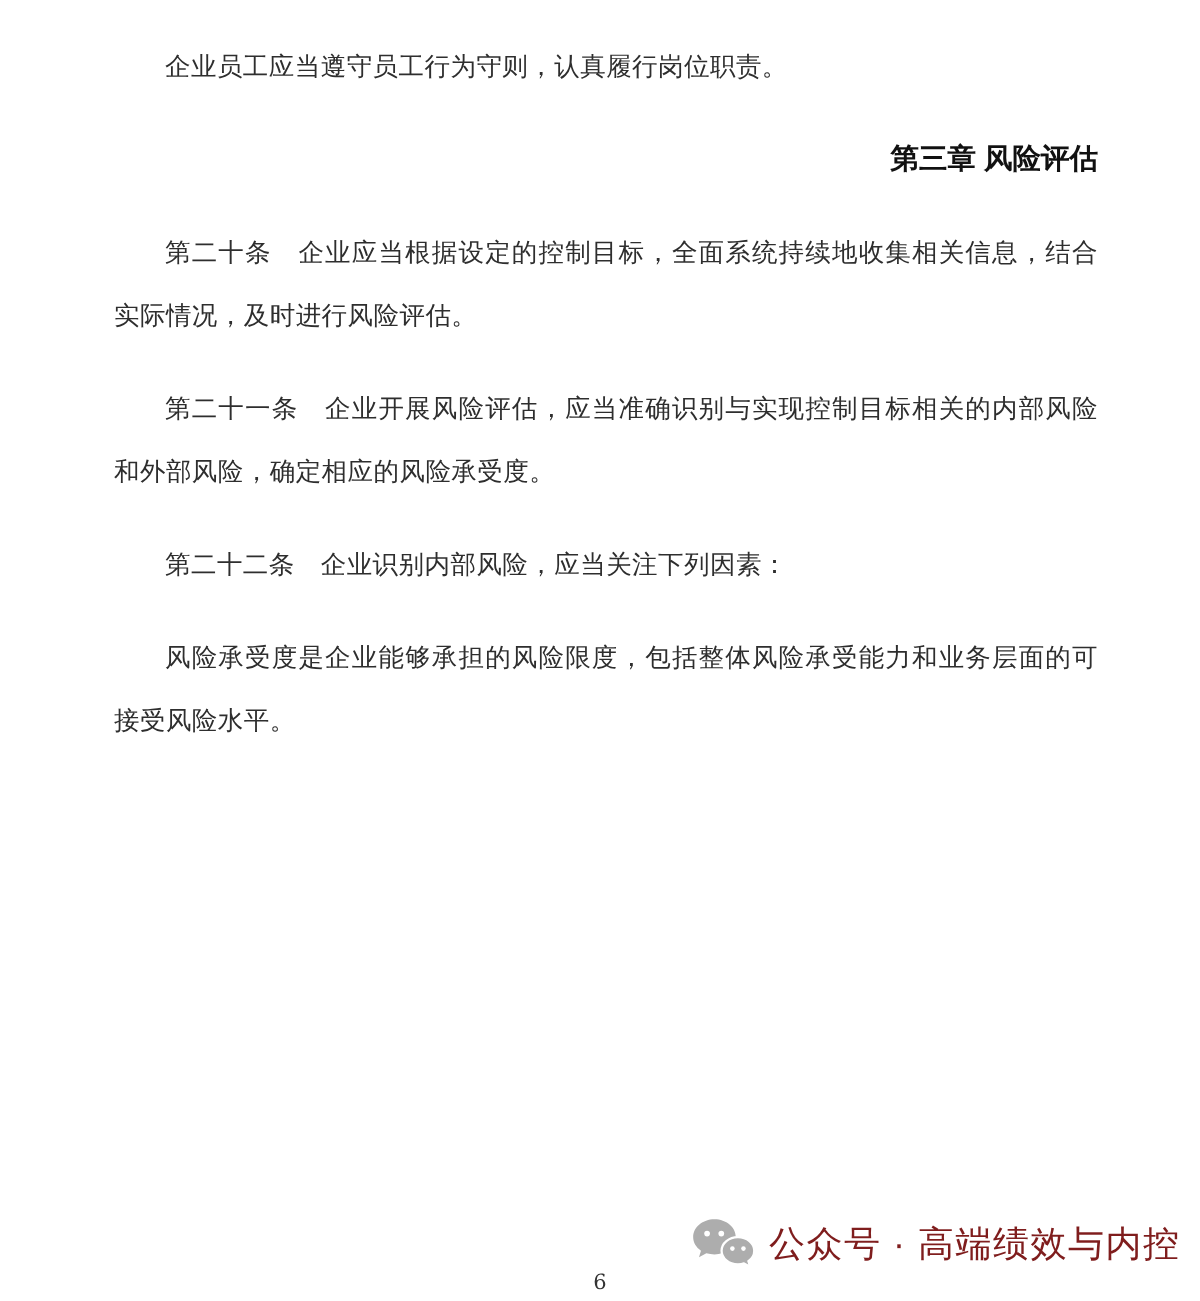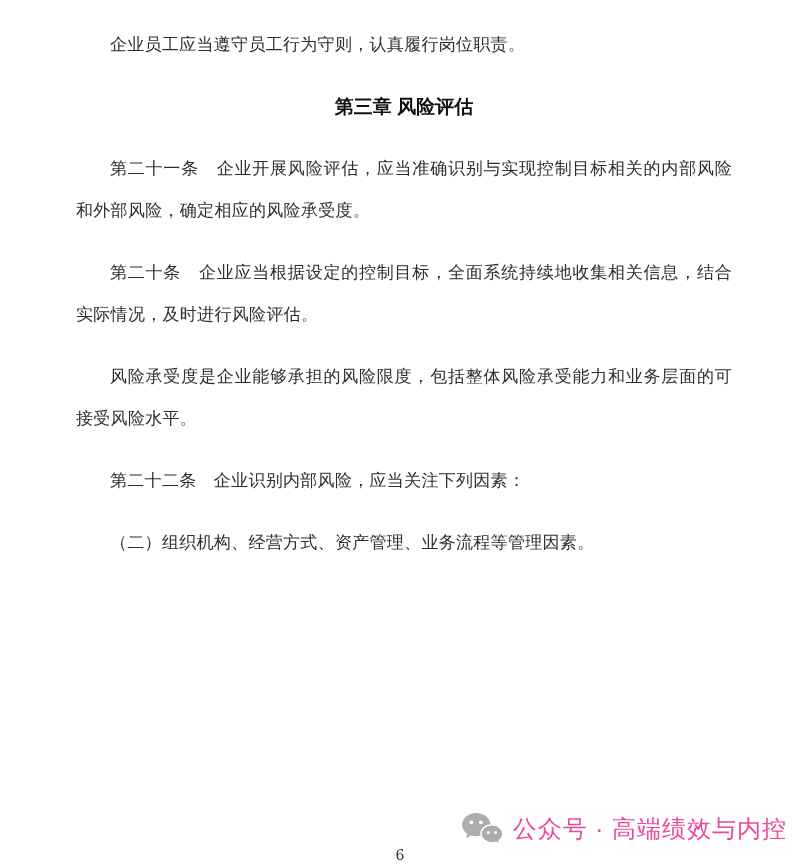--- a/index.html
+++ b/index.html
@@ -22,31 +22,31 @@
     text-align: justify;
     text-indent: 2em;
     letter-spacing: 0.3px;
   }
   .chapter-heading {
     margin: 0 0 20px 0;
     font-size: 19px;
     line-height: 42px;
     font-weight: bold;
     color: #111111;
-    text-align: center;
+    text-align: right;
     text-indent: 0;
   }
   .watermark {
     position: absolute;
     top: 811px;
     right: 13px;
     display: flex;
     align-items: center;
     gap: 9px;
-    color: #ec4899;
+    color: #7f1d1d;
     text-align: right;
   }
   .watermark .wicon { display: inline-flex; align-items: center; }
   .watermark .wtext {
     font-size: 24px;
     letter-spacing: 1px;
     white-space: nowrap;
   }
   .page-number {
     position: absolute;
@@ -59,25 +59,24 @@
     color: #333333;
   }
 </style>
 </head>
 <body>
 
 <div class="page">
   <main class="content">
     <p class="para">企业员工应当遵守员工行为守则，认真履行岗位职责。</p>
     <h2 class="chapter-heading">第三章 风险评估</h2>
+    <p class="para">第二十条　企业应当根据设定的控制目标，全面系统持续地收集相关信息，结合实际情况，及时进行风险评估。</p>
     <p class="para">第二十一条　企业开展风险评估，应当准确识别与实现控制目标相关的内部风险和外部风险，确定相应的风险承受度。</p>
-    <p class="para">第二十条　企业应当根据设定的控制目标，全面系统持续地收集相关信息，结合实际情况，及时进行风险评估。</p>
+    <p class="para">第二十二条　企业识别内部风险，应当关注下列因素：</p>
     <p class="para">风险承受度是企业能够承担的风险限度，包括整体风险承受能力和业务层面的可接受风险水平。</p>
-    <p class="para">第二十二条　企业识别内部风险，应当关注下列因素：</p>
-    <p class="para">（二）组织机构、经营方式、资产管理、业务流程等管理因素。</p>
   </main>
 
   <div class="watermark">
     <span class="wicon">
       <svg width="44" height="36" viewBox="0 0 46 38" xmlns="http://www.w3.org/2000/svg">
         <path fill="#adadad" d="M17 2 C8.7 2 2 7.6 2 14.5 c0 3.9 2.1 7.3 5.5 9.6 l-1.4 4.6 5.2 -2.8 c1.8 0.5 3.7 0.8 5.7 0.8 c8.3 0 15 -5.6 15 -12.2 C32 7.6 25.3 2 17 2 z"></path>
         <circle fill="#ffffff" cx="11.8" cy="12" r="2"></circle>
         <circle fill="#ffffff" cx="21.8" cy="12" r="2"></circle>
         <path fill="#adadad" stroke="#ffffff" stroke-width="1.6" d="M33.5 14.5 c-6.3 0 -11.5 4.3 -11.5 9.6 c0 5.3 5.2 9.6 11.5 9.6 c1.5 0 3 -0.2 4.3 -0.7 l4.3 2.3 -1.2 -3.8 c2.5 -1.8 4.1 -4.4 4.1 -7.4 c0 -5.3 -5.2 -9.6 -11.5 -9.6 z"></path>
         <circle fill="#ffffff" cx="29.6" cy="22.6" r="1.6"></circle>

